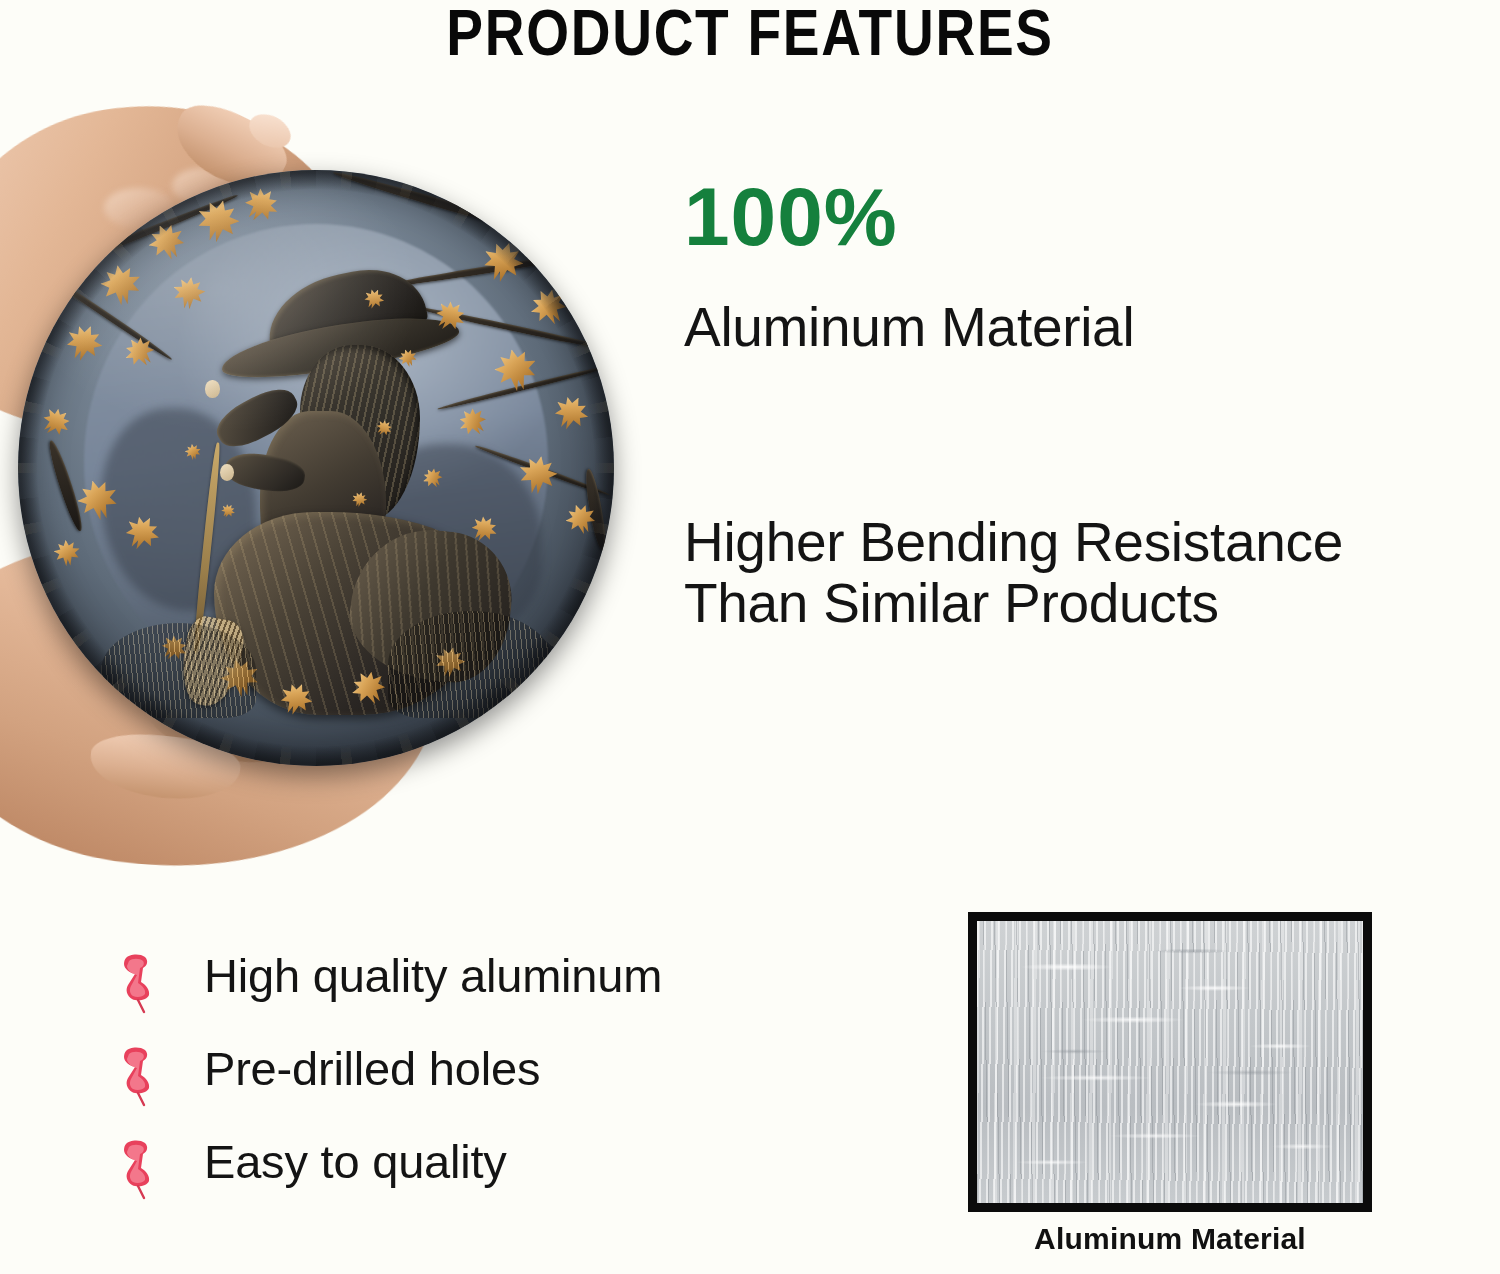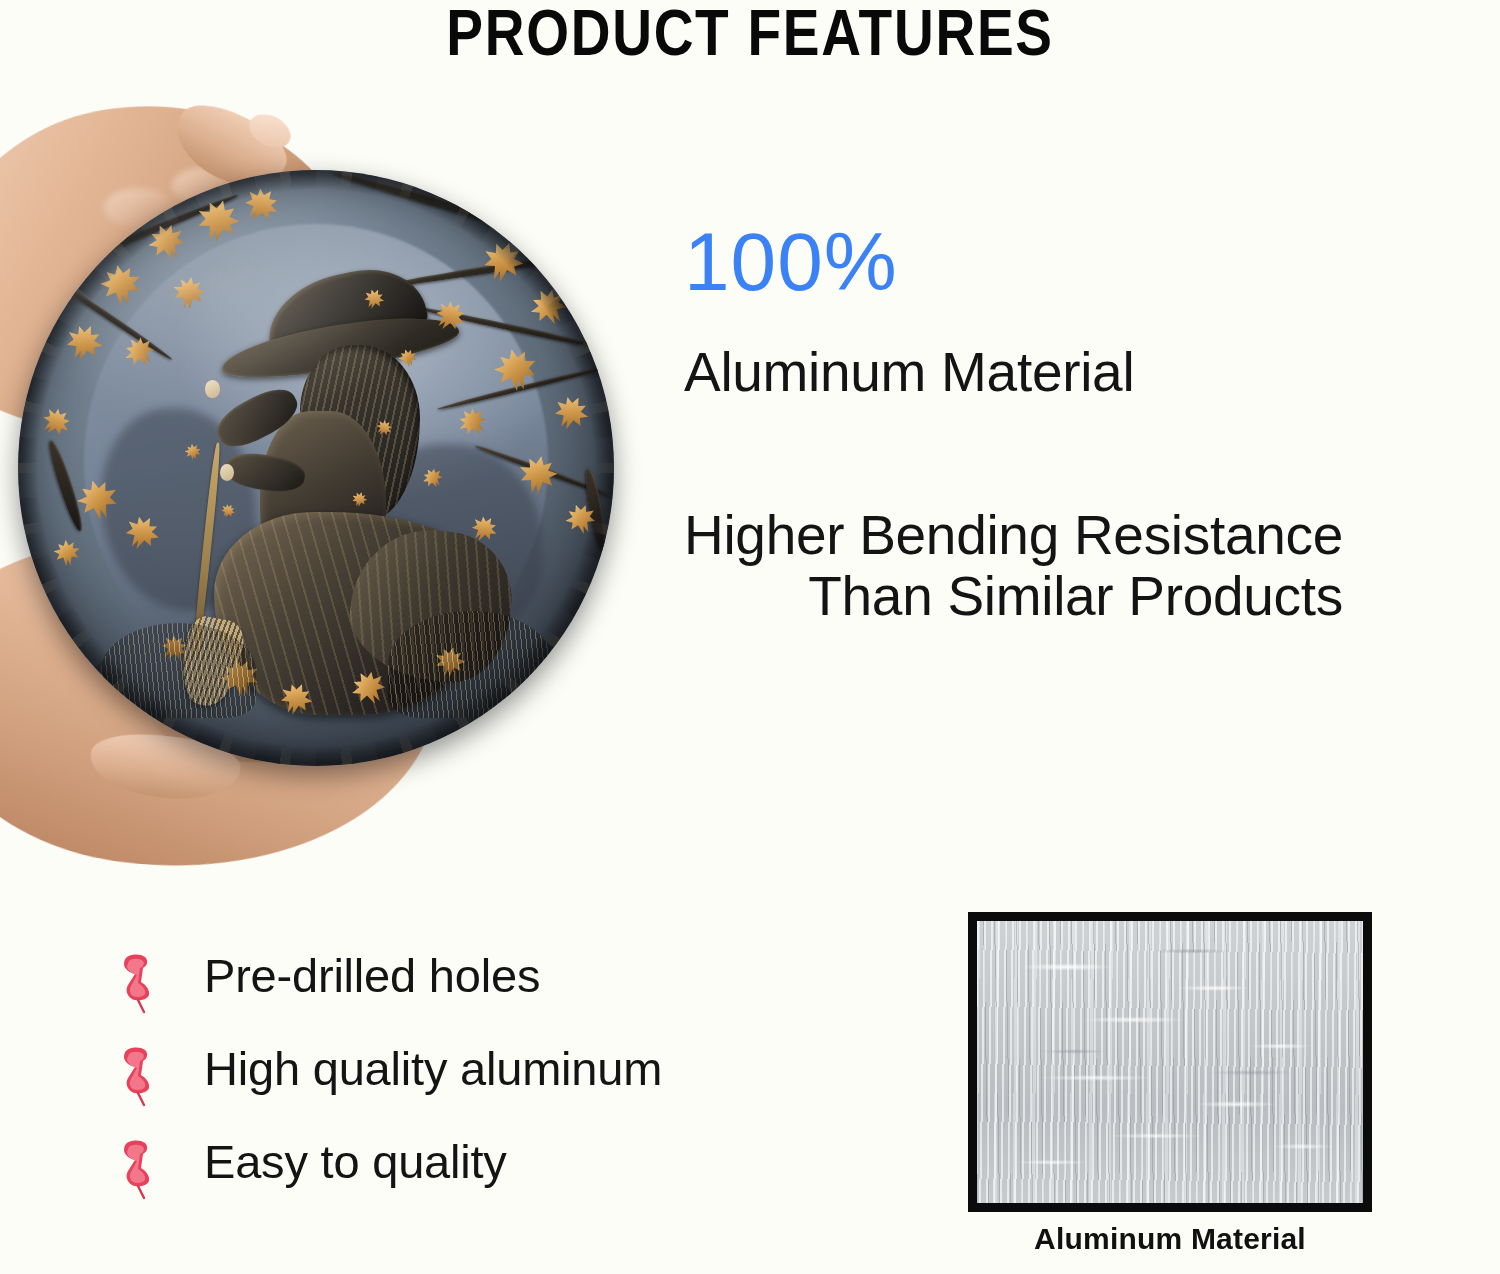--- a/index.html
+++ b/index.html
@@ -205,31 +205,31 @@
   }
   .sheen{
     position:absolute;inset:0;border-radius:50%;
     background:radial-gradient(ellipse 56% 40% at 34% 20%, rgba(255,255,255,.16), rgba(255,255,255,0) 60%);
     pointer-events:none;
   }
 
   
   .stat{position:absolute;left:684px;}
   .stat-num{
-    font-size:82px;font-weight:400;color:#3b82f6;line-height:1;
-    letter-spacing:1px;white-space:nowrap;margin-top:45px;
+    font-size:82px;font-weight:700;color:#15803d;line-height:1;
+    letter-spacing:1px;white-space:nowrap;
   }
   .stat-desc{
     font-size:55px;font-weight:400;color:#141414;line-height:1.08;
     letter-spacing:-.3px;white-space:nowrap;
   }
   #stat1{top:176px;}
   #stat1 .stat-desc{margin-top:40px;}
   #stat2{top:486px;}
-  #stat2 .stat-desc{margin-top:20px;}
+  #stat2 .stat-desc{margin-top:27px;}
 
   
   .bullets{position:absolute;left:112px;top:950px;width:760px;}
   .bullet{position:relative;height:93px;}
   .pin{position:absolute;left:4px;top:2px;width:44px;height:62px;}
   .pin svg{display:block;width:44px;height:62px;}
   .bullet-label{
     position:absolute;left:92px;top:-2px;
     font-size:47px;color:#141414;font-weight:400;letter-spacing:-.2px;
     white-space:nowrap;
@@ -369,55 +369,55 @@
     </div>
   </div>
 
   <div class="stat" id="stat1">
     <div class="stat-num">100%</div>
     <div class="stat-desc">Aluminum Material</div>
   </div>
 
   <div class="stat" id="stat2">
     <div class="stat-desc">Higher Bending Resistance</div>
-    <div class="stat-desc" style="margin-top:2px;text-align:right;">Than Similar Products</div>
+    <div class="stat-desc" style="margin-top:2px;">Than Similar Products</div>
   </div>
 
   <div class="bullets">
+
+    <div class="bullet">
+      <span class="pin">
+        <svg viewBox="0 0 44 62">
+          <path d="M10 6 C13 2 24 1 29 5 C33 9 31 14 27 16 L25 30 C30 33 34 38 33 43 C31 48 22 50 16 47 C11 44 9 38 12 33 L19 22 C14 21 8 17 8 12 C8 9 9 7 10 6 Z" fill="#e8415c"></path>
+          <path d="M13 9 C16 6 24 6 27 9 C29 12 27 15 24 16 L22 31 C27 34 30 38 29 42 C27 45 21 46 17 44 C14 42 13 38 15 34 L21 23 C16 22 11 18 11 14 Z" fill="#f7899b" opacity=".75"></path>
+          <path d="M22 48 L28 60" stroke="#d63a52" stroke-width="2.4" fill="none" stroke-linecap="round"></path>
+        </svg>
+      </span>
+      <span class="bullet-label">High quality aluminum</span>
+    </div>
 
     <div class="bullet">
       <span class="pin">
         <svg viewBox="0 0 44 62">
           <path d="M10 6 C13 2 24 1 29 5 C33 9 31 14 27 16 L25 30 C30 33 34 38 33 43 C31 48 22 50 16 47 C11 44 9 38 12 33 L19 22 C14 21 8 17 8 12 C8 9 9 7 10 6 Z" fill="#e8415c"></path>
           <path d="M13 9 C16 6 24 6 27 9 C29 12 27 15 24 16 L22 31 C27 34 30 38 29 42 C27 45 21 46 17 44 C14 42 13 38 15 34 L21 23 C16 22 11 18 11 14 Z" fill="#f7899b" opacity=".75"></path>
           <path d="M22 48 L28 60" stroke="#d63a52" stroke-width="2.4" fill="none" stroke-linecap="round"></path>
         </svg>
       </span>
       <span class="bullet-label">Pre-drilled holes</span>
     </div>
 
     <div class="bullet">
       <span class="pin">
         <svg viewBox="0 0 44 62">
           <path d="M10 6 C13 2 24 1 29 5 C33 9 31 14 27 16 L25 30 C30 33 34 38 33 43 C31 48 22 50 16 47 C11 44 9 38 12 33 L19 22 C14 21 8 17 8 12 C8 9 9 7 10 6 Z" fill="#e8415c"></path>
           <path d="M13 9 C16 6 24 6 27 9 C29 12 27 15 24 16 L22 31 C27 34 30 38 29 42 C27 45 21 46 17 44 C14 42 13 38 15 34 L21 23 C16 22 11 18 11 14 Z" fill="#f7899b" opacity=".75"></path>
           <path d="M22 48 L28 60" stroke="#d63a52" stroke-width="2.4" fill="none" stroke-linecap="round"></path>
         </svg>
       </span>
-      <span class="bullet-label">High quality aluminum</span>
-    </div>
-
-    <div class="bullet">
-      <span class="pin">
-        <svg viewBox="0 0 44 62">
-          <path d="M10 6 C13 2 24 1 29 5 C33 9 31 14 27 16 L25 30 C30 33 34 38 33 43 C31 48 22 50 16 47 C11 44 9 38 12 33 L19 22 C14 21 8 17 8 12 C8 9 9 7 10 6 Z" fill="#e8415c"></path>
-          <path d="M13 9 C16 6 24 6 27 9 C29 12 27 15 24 16 L22 31 C27 34 30 38 29 42 C27 45 21 46 17 44 C14 42 13 38 15 34 L21 23 C16 22 11 18 11 14 Z" fill="#f7899b" opacity=".75"></path>
-          <path d="M22 48 L28 60" stroke="#d63a52" stroke-width="2.4" fill="none" stroke-linecap="round"></path>
-        </svg>
-      </span>
       <span class="bullet-label">Easy to quality</span>
     </div>
 
   </div>
 
   <div class="swatch-wrap">
     <div class="swatch">
       <div class="swatch-streaks"></div>
     </div>
     <div class="swatch-caption">Aluminum Material</div>

